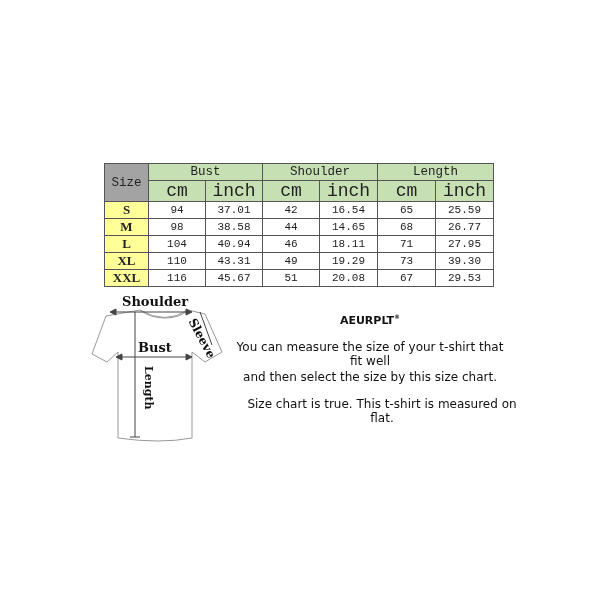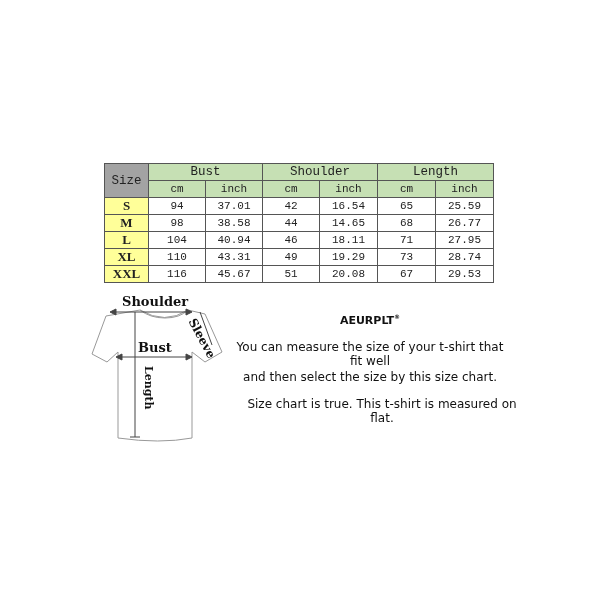--- a/index.html
+++ b/index.html
@@ -1,20 +1,20 @@
 <!DOCTYPE html>
 <html><head>
 <meta charset="utf-8">
 <style>
   html, body { margin:0; padding:0; background:#ffffff; }
   body { width:600px; height:600px; position:relative; overflow:hidden; font-family:"DejaVu Serif", serif; }
   .size-table { position:absolute; left:104px; top:163px; border-collapse:collapse; font-family:"Liberation Mono", monospace; font-size:11px; color:#222; }
   .size-table td, .size-table th { border:1px solid #555; text-align:center; padding:0; font-weight:normal; }
   .size-table .hdr { background:#c6e0b4; font-size:12.5px; height:16px; }
-  .size-table .sub { background:#c6e0b4; font-size:11px; height:16px; }
+  .size-table .sub { background:#c6e0b4; font-size:18px; height:16px; }
   .size-table .size-hdr { background:#a3a3a3; width:43px; font-size:12.5px; }
   .size-table .size-cell { background:#ffff99; font-family:"Liberation Serif", serif; font-weight:bold; font-size:13px; height:16px; }
   .size-table .val { background:#ffffff; height:16px; }
   .c-bust-cm { width:56px; } .c-bust-in { width:56px; }
   .c-sh-cm { width:56px; } .c-sh-in { width:57px; }
   .c-len-cm { width:57px; } .c-len-in { width:57px; }
   .lbl { position:absolute; font-family:"DejaVu Serif", serif; font-weight:bold; color:#111; }
   .lbl-shoulder { left:122px; top:294px; font-size:13px; }
   .lbl-sleeve { left:198px; top:316px; font-size:12px; transform:rotate(62deg); transform-origin:left top; }
   .lbl-bust { left:138px; top:340px; font-size:13px; }
@@ -72,21 +72,21 @@
     <td class="val">71</td>
     <td class="val">27.95</td>
   </tr>
   <tr>
     <td class="size-cell">XL</td>
     <td class="val">110</td>
     <td class="val">43.31</td>
     <td class="val">49</td>
     <td class="val">19.29</td>
     <td class="val">73</td>
-    <td class="val">28.74</td>
+    <td class="val">39.30</td>
   </tr>
   <tr>
     <td class="size-cell">XXL</td>
     <td class="val">116</td>
     <td class="val">45.67</td>
     <td class="val">51</td>
     <td class="val">20.08</td>
     <td class="val">67</td>
     <td class="val">29.53</td>
   </tr>

